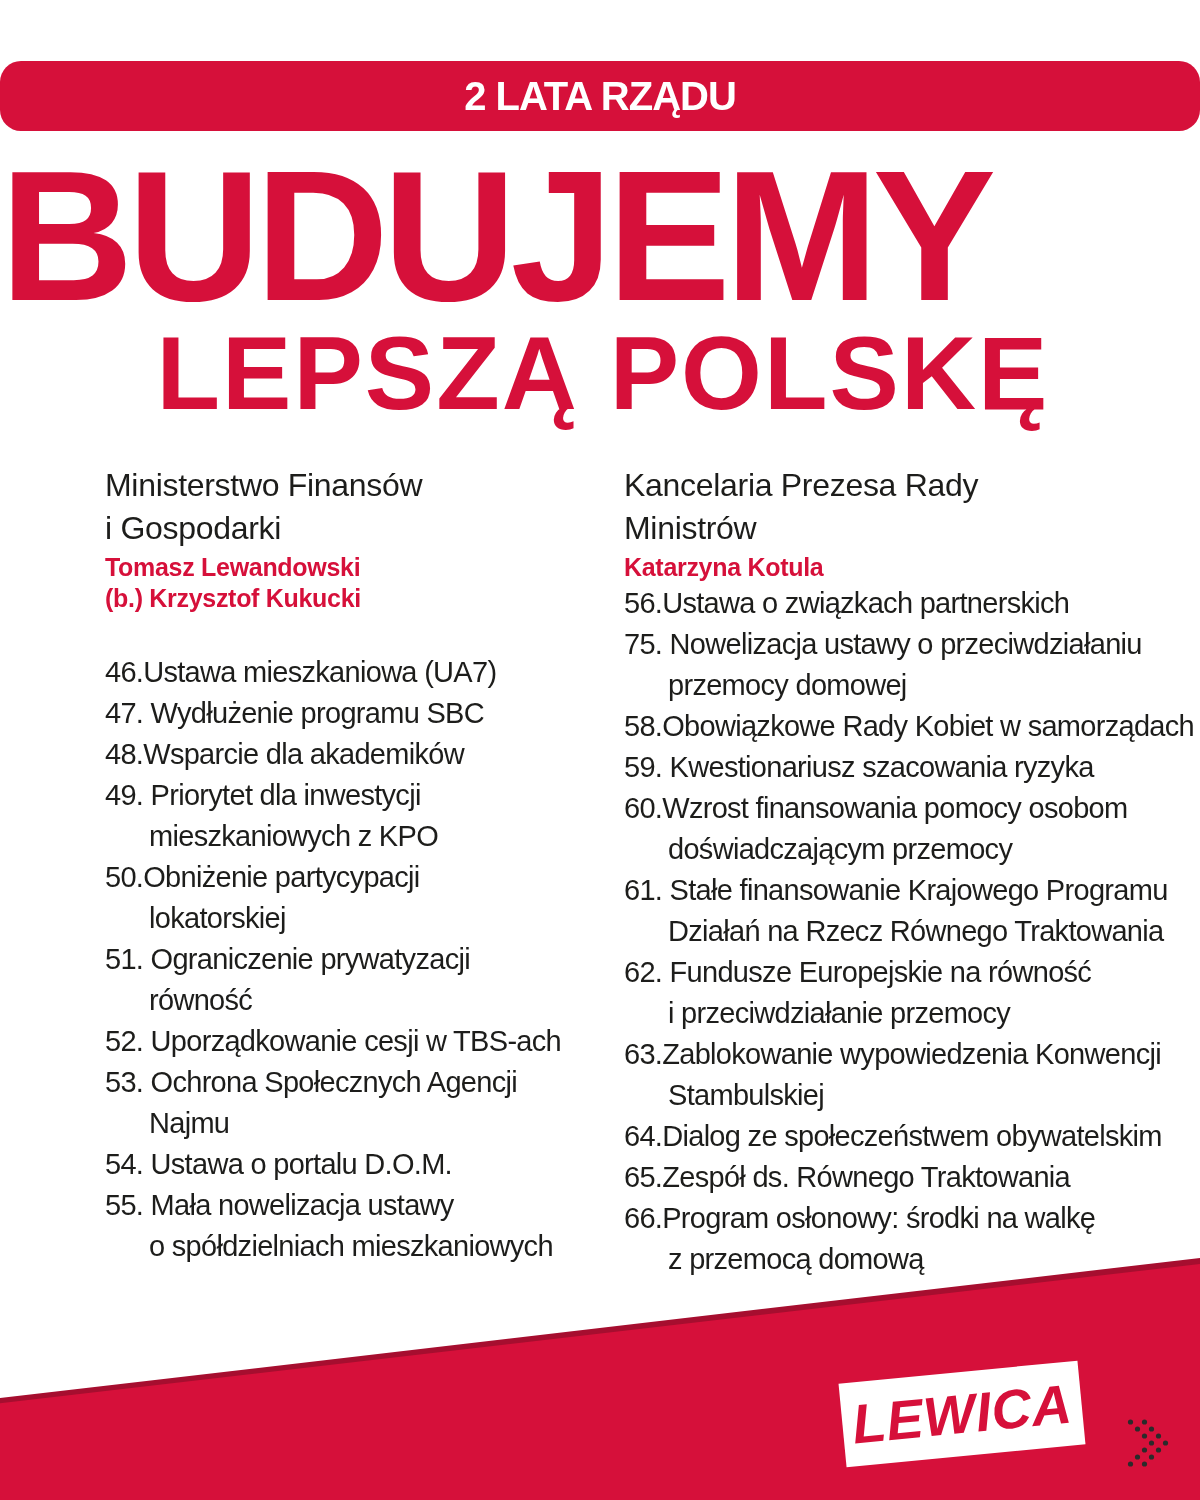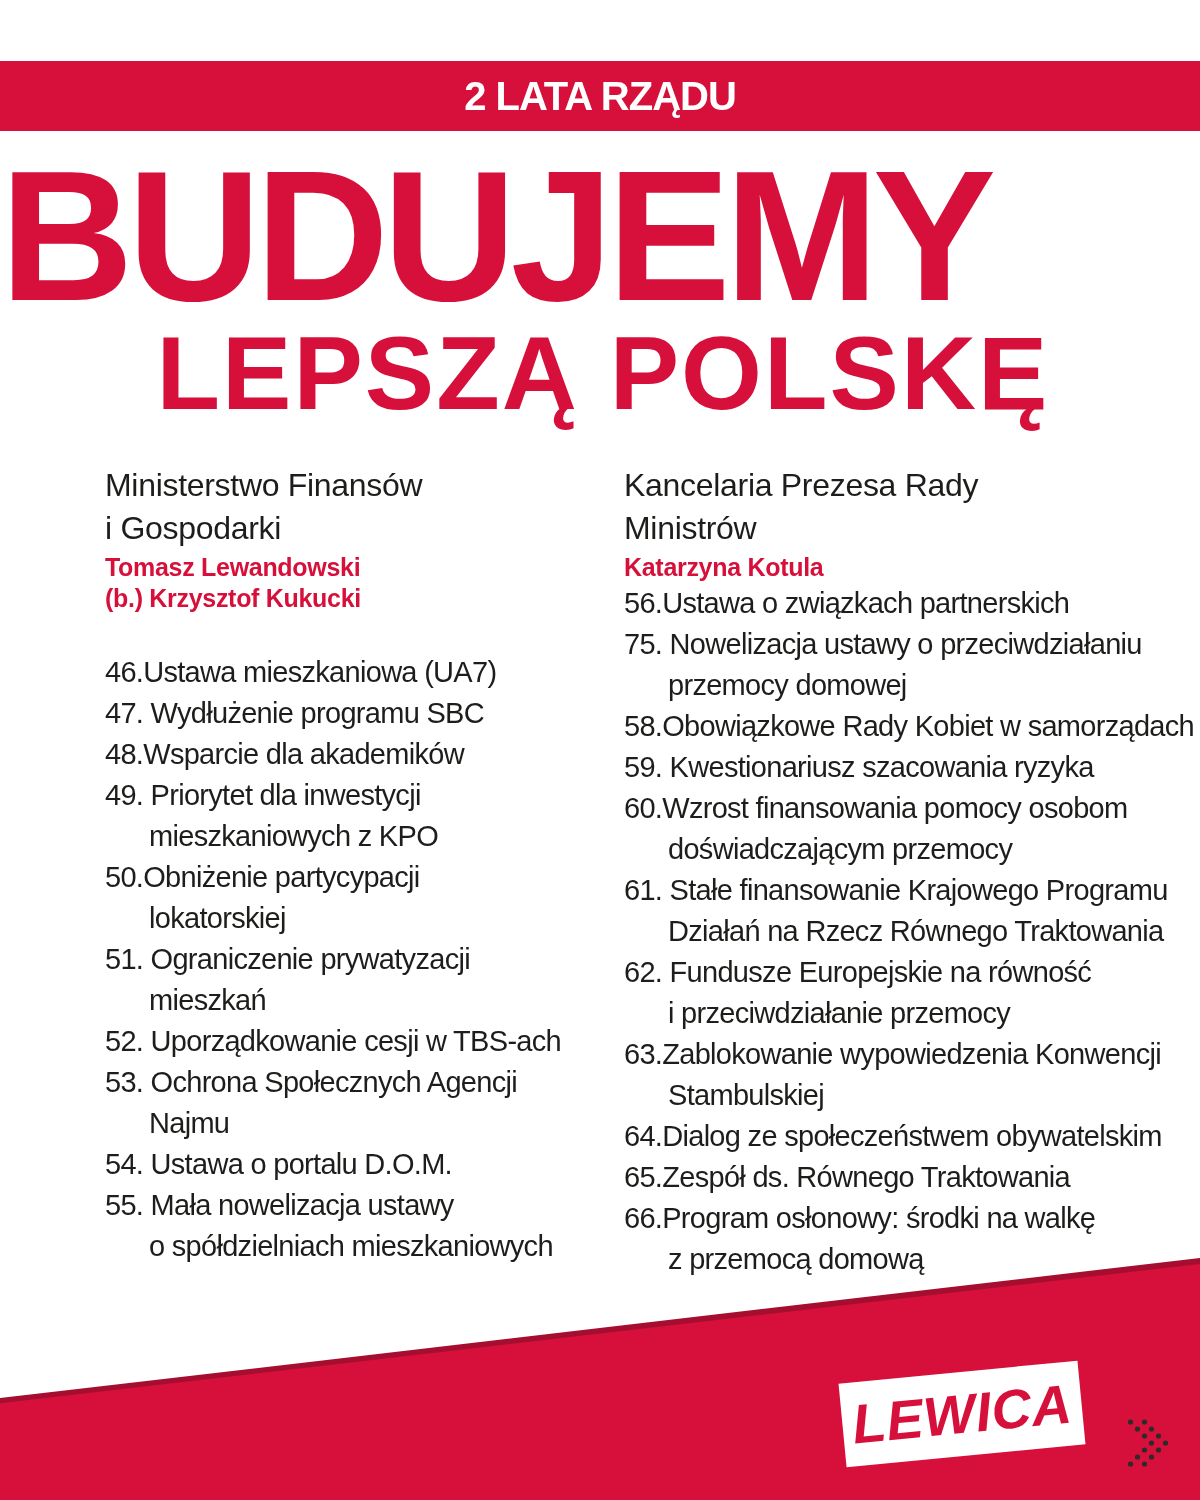--- a/index.html
+++ b/index.html
@@ -8,21 +8,21 @@
     --text:#1D1D1B;
     --dot:#2B2B2B;
   }
   html,body{margin:0;padding:0;background:#ffffff;}
   .poster{
     position:relative;width:1200px;height:1500px;background:#ffffff;
     overflow:hidden;font-family:"Liberation Sans",sans-serif;
   }
   .top-banner{
     position:absolute;top:61px;left:0;width:100%;height:70px;
-    background:var(--red);display:flex;align-items:center;justify-content:center;
+    background:var(--red);display:flex;align-items:center;justify-content:center;border-radius:21px;
   }
   .banner-label{color:#ffffff;font-weight:bold;font-size:40px;letter-spacing:-1px;white-space:nowrap;}
   .title1{
     position:absolute;top:144px;left:0;width:100%;margin:0;text-align:left;
     font-size:185px;line-height:185px;font-weight:bold;color:var(--red);
     letter-spacing:-6px;white-space:nowrap;
   }
   .title2{
     position:absolute;top:318px;left:0;width:100%;margin:3px;text-align:center;
     font-size:104px;line-height:104px;font-weight:bold;color:var(--red);
@@ -91,21 +91,21 @@
         <li>
           <div class="line">49. Priorytet dla inwestycji</div>
           <div class="line cont">mieszkaniowych z KPO</div>
         </li>
         <li>
           <div class="line">50.Obniżenie partycypacji</div>
           <div class="line cont">lokatorskiej</div>
         </li>
         <li>
           <div class="line">51. Ograniczenie prywatyzacji</div>
-          <div class="line cont">mieszkań</div>
+          <div class="line cont">równość</div>
         </li>
         <li>
           <div class="line">52. Uporządkowanie cesji w TBS-ach</div>
         </li>
         <li>
           <div class="line">53. Ochrona Społecznych Agencji</div>
           <div class="line cont">Najmu</div>
         </li>
         <li>
           <div class="line">54. Ustawa o portalu D.O.M.</div>

